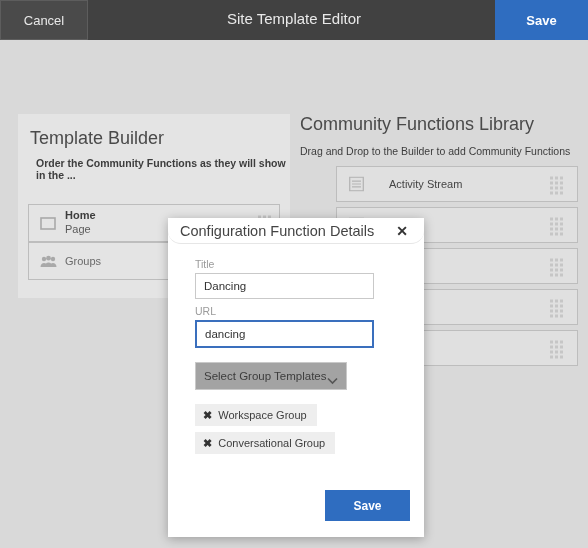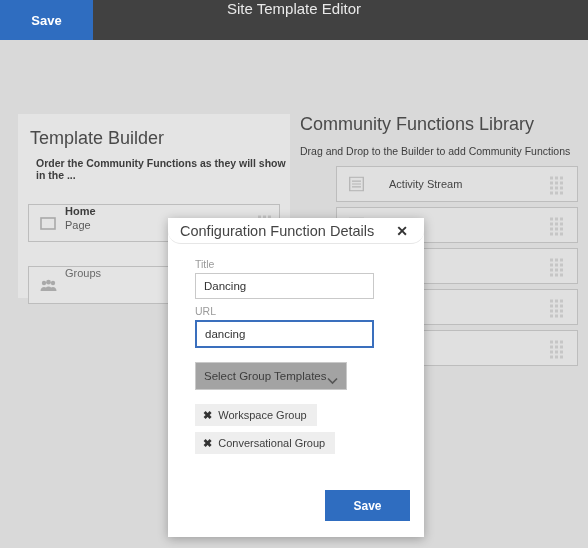--- a/index.html
+++ b/index.html
@@ -24,21 +24,21 @@
     width: 88px; height: 40px;
     background: #4a4a4a;
     border: 1px solid #5d5d5d;
     color: #e8e8e8;
     font-size: 13px;
     display: flex; align-items: center; justify-content: center;
     cursor: pointer;
   }
   .topbar-title {
     position: absolute; left: 0; right: 0; top: 0; height: 36px;
-    display: flex; align-items: flex-start; justify-content: center;
+    display: flex; align-items: center; justify-content: center;
     color: #e9e9e9; font-size: 15px; pointer-events: none;
   }
   .save-btn-top {
     width: 93px; height: 40px;
     background: #2f6dc0;
     color: #ffffff; font-size: 13px; font-weight: 700;
     display: flex; align-items: center; justify-content: center;
     border: none; cursor: pointer;
     position: relative; z-index: 2;
   }
@@ -80,25 +80,25 @@
   }
   .panel-right-sub {
     position: absolute; left: 300px; top: 145px;
     font-size: 10.5px; font-weight: 400; color: #3d3d3d;
   }
 
   
   .builder-rows { position: absolute; left: 18px; top: 204px; width: 272px; }
   .builder-row {
     position: relative;
-    margin: 0 10px 24px 10px;
+    margin: 0 10px 0 10px;
     height: 38px;
     background: #e4e4e4;
     border: 1px solid #bdbdbd;
-    display: flex; align-items: flex-start;
+    display: flex; align-items: center;
     padding: 0 8px;
   }
   .builder-row .twoline {
     display: flex; flex-direction: column; justify-content: center;
     margin-left: 28px; line-height: 1.25;
   }
   .builder-row .ln1 { font-size: 11px; font-weight: 700; color: #3d3d3d; }
   .builder-row .ln2 { font-size: 11px; color: #5a5a5a; }
   .builder-row .one { font-size: 11px; color: #6a6a6a; margin-left: 28px; }
   .ico {
@@ -184,20 +184,23 @@
     font-size: 12px; font-weight: 700; border: none; cursor: pointer;
     font-family: "Liberation Sans", sans-serif;
   }
 </style>
 </head>
 <body>
 
 <div id="root">
 
   <div class="topbar">
+    <div class="cancel-btn">
+      <span>Cancel</span>
+    </div>
     <div class="topbar-title">
       <span>Site Template Editor</span>
     </div>
     <div class="save-btn-top">
       <span>Save</span>
     </div>
   </div>
 
 
   <div class="panel-left">

